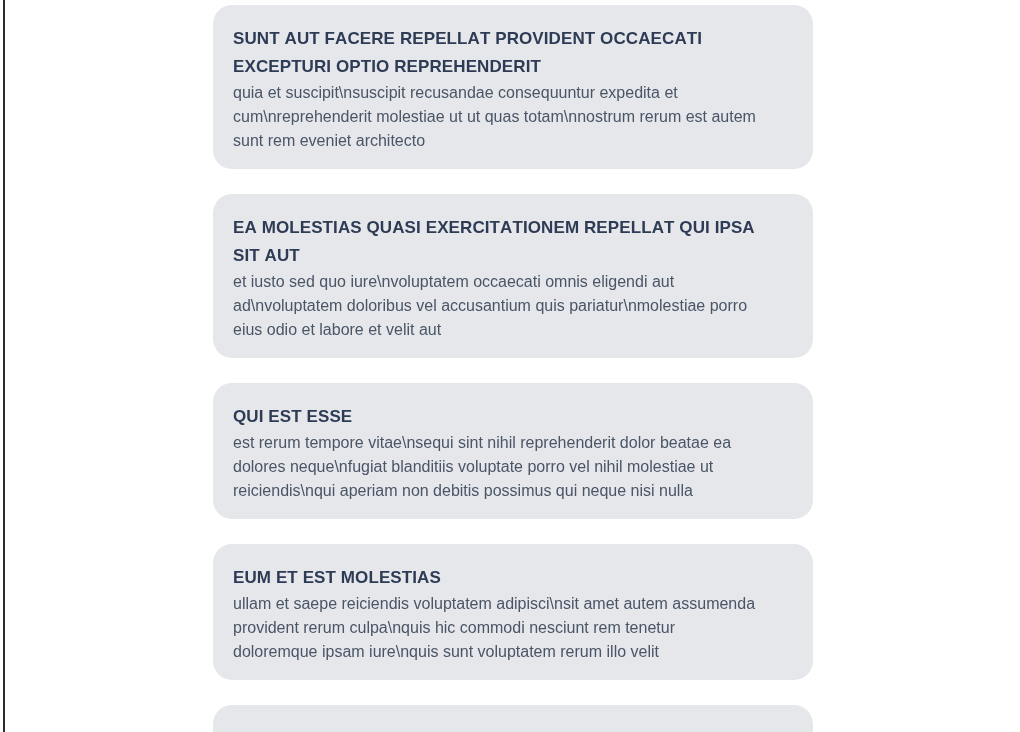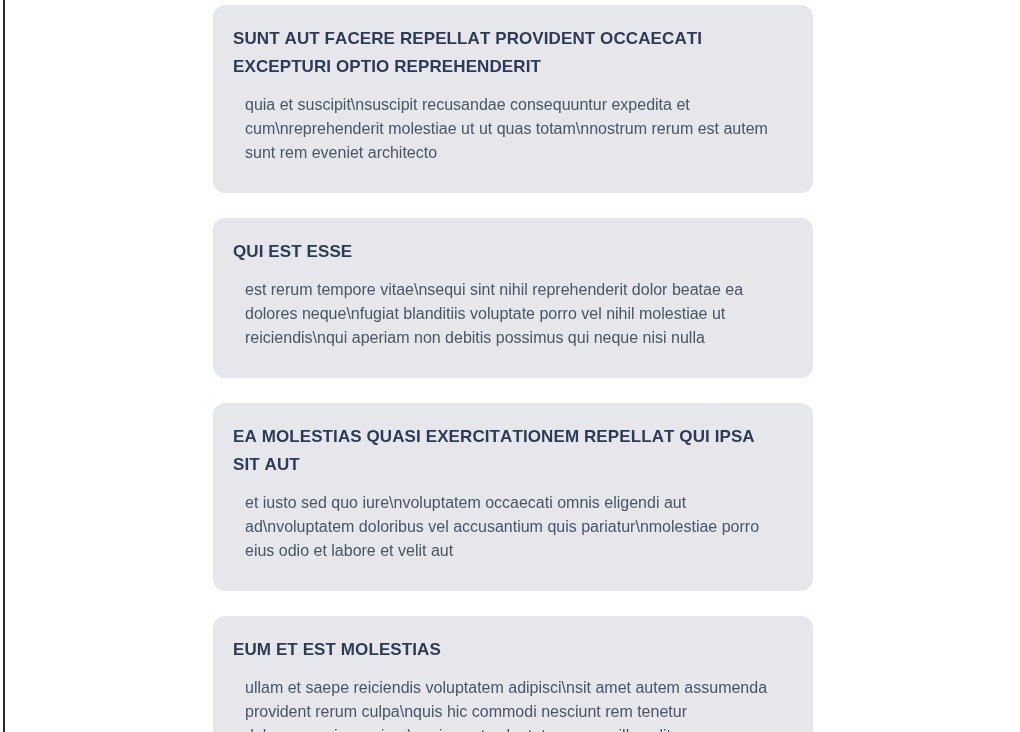--- a/index.html
+++ b/index.html
@@ -24,63 +24,63 @@
     background: var(--divider-color, #2b2b2e);
   }
   .posts {
     width: 600px;
     margin-left: 213px;
     padding-top: 5px;
     box-sizing: border-box;
   }
   .card {
     background: var(--card-background-color, #e5e7eb);
-    border-radius: 12px;
+    border-radius: 19px;
     padding: 20px 20px 16px 20px;
     margin-bottom: 25px;
     box-sizing: border-box;
   }
   .card .title {
     margin: 0;
     max-width: 527px;
     font-size: 17px;
     line-height: 28px;
     font-weight: 700;
     color: var(--title-color, #2e3b55);
     letter-spacing: 0.1px;
   }
   .card .body {
-    margin: 12px;
+    margin: 0;
     max-width: 527px;
     font-size: 16px;
     line-height: 24px;
     font-weight: 400;
     color: var(--body-color, #4a5565);
   }
 </style>
 </head>
 <body>
 
 <div class="left-divider"></div>
 
 <main class="posts">
 
   <article class="card">
     <h2 class="title">SUNT AUT FACERE REPELLAT PROVIDENT OCCAECATI EXCEPTURI OPTIO REPREHENDERIT</h2>
     <p class="body">quia et suscipit\nsuscipit recusandae consequuntur expedita et cum\nreprehenderit molestiae ut ut quas totam\nnostrum rerum est autem sunt rem eveniet architecto</p>
   </article>
 
   <article class="card">
-    <h2 class="title">QUI EST ESSE</h2>
-    <p class="body">est rerum tempore vitae\nsequi sint nihil reprehenderit dolor beatae ea dolores neque\nfugiat blanditiis voluptate porro vel nihil molestiae ut reiciendis\nqui aperiam non debitis possimus qui neque nisi nulla</p>
+    <h2 class="title">EA MOLESTIAS QUASI EXERCITATIONEM REPELLAT QUI IPSA SIT AUT</h2>
+    <p class="body">et iusto sed quo iure\nvoluptatem occaecati omnis eligendi aut ad\nvoluptatem doloribus vel accusantium quis pariatur\nmolestiae porro eius odio et labore et velit aut</p>
   </article>
 
   <article class="card">
-    <h2 class="title">EA MOLESTIAS QUASI EXERCITATIONEM REPELLAT QUI IPSA SIT AUT</h2>
-    <p class="body">et iusto sed quo iure\nvoluptatem occaecati omnis eligendi aut ad\nvoluptatem doloribus vel accusantium quis pariatur\nmolestiae porro eius odio et labore et velit aut</p>
+    <h2 class="title">QUI EST ESSE</h2>
+    <p class="body">est rerum tempore vitae\nsequi sint nihil reprehenderit dolor beatae ea dolores neque\nfugiat blanditiis voluptate porro vel nihil molestiae ut reiciendis\nqui aperiam non debitis possimus qui neque nisi nulla</p>
   </article>
 
   <article class="card">
     <h2 class="title">EUM ET EST MOLESTIAS</h2>
     <p class="body">ullam et saepe reiciendis voluptatem adipisci\nsit amet autem assumenda provident rerum culpa\nquis hic commodi nesciunt rem tenetur doloremque ipsam iure\nquis sunt voluptatem rerum illo velit</p>
   </article>
 
   <article class="card">
     <h2 class="title">NESCIUNT QUAS ODIO</h2>
     <p class="body"></p>

